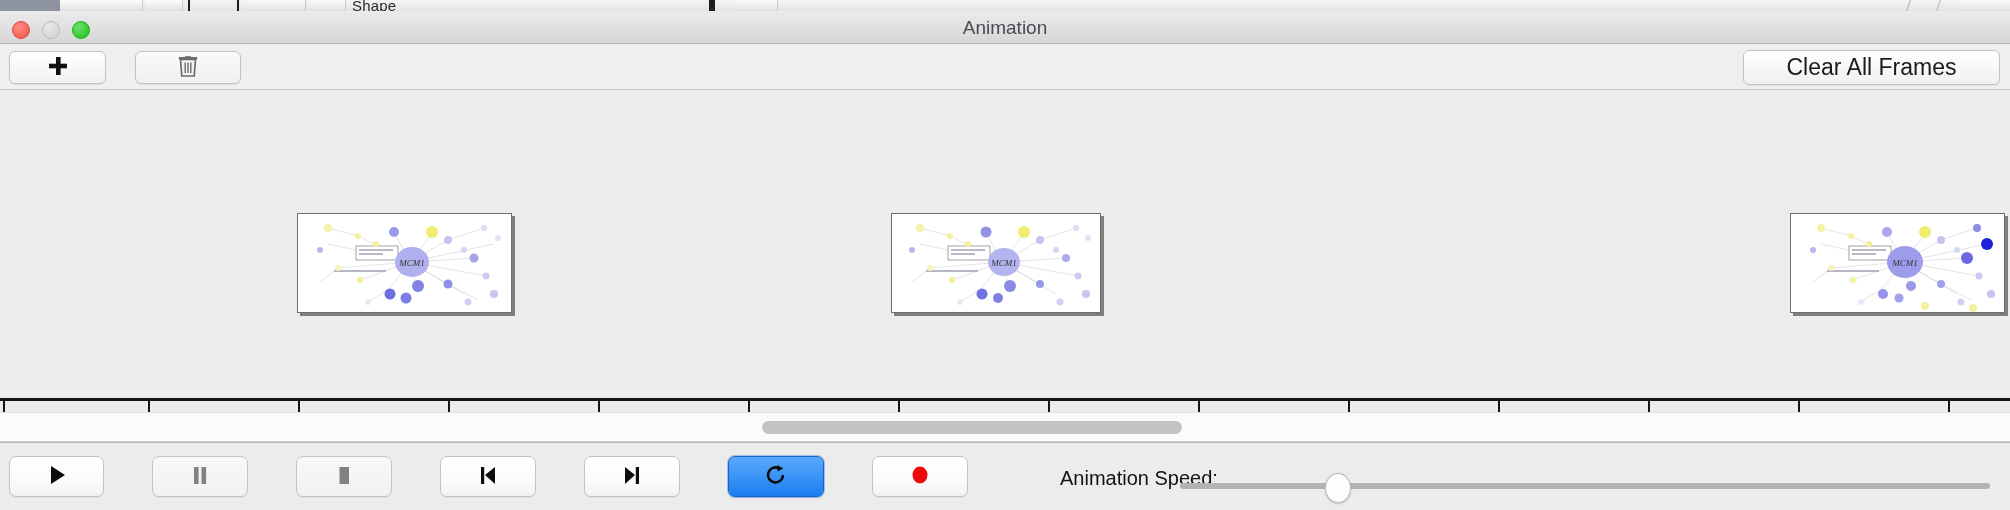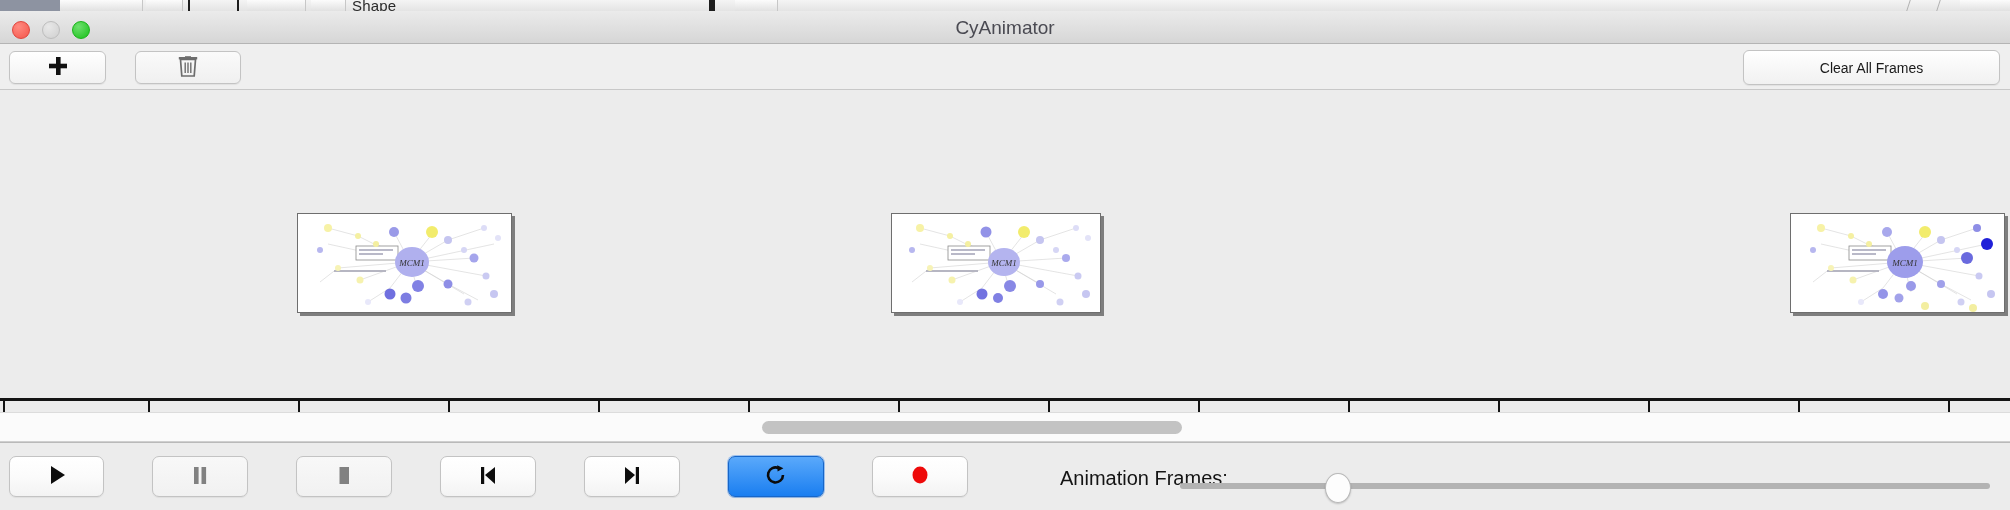--- a/index.html
+++ b/index.html
@@ -67,21 +67,21 @@
     border-radius: 6px;
     box-shadow: 0 1px 1px rgba(0,0,0,.06);
     box-sizing: border-box;
     display: flex; align-items: center; justify-content: center;
     cursor: default;
   }
   .btn-add   { left: 9px;  top: 7px; width: 97px; height: 33px; }
   .btn-del   { left: 135px; top: 7px; width: 106px; height: 33px;
                background: linear-gradient(to bottom,#fafafa,#f0f0f0); }
   .btn-clear { left: 1743px; top: 6px; width: 257px; height: 35px; }
-  .btn-clear-label { font-size: 14px; color: #1a1a1a; }
+  .btn-clear-label { font-size: 23px; color: #1a1a1a; }
   .plus-glyph { font-size: 26px; font-weight: 700; color: #111; line-height: 1; }
 
   
   .timeline {
     position: absolute; left: 0; top: 90px; width: 2010px; height: 322px;
     background: #ececec;
     overflow: hidden;
     font-style: italic;
   }
   .frame {
@@ -165,21 +165,21 @@
     <div class="bg-chip" style="left:735px;width:42px;"></div>
     <div class="bg-slash" style="left:1908px;"></div>
     <div class="bg-slash" style="left:1938px;"></div>
     <div class="bg-chip" style="left:1960px;width:50px;border-right:none;"></div>
   </div>
 
   <div class="titlebar">
     <div class="traffic tl-close"></div>
     <div class="traffic tl-min"></div>
     <div class="traffic tl-max"></div>
-    <div class="window-title">CyAnimator</div>
+    <div class="window-title">Animation</div>
   </div>
 
   <div class="toolbar">
 
     <div class="btn btn-add">
       <span class="plus-glyph">
         <svg width="22" height="22" viewBox="0 0 22 22" aria-hidden="true">
           <rect x="9" y="2" width="4.6" height="18" fill="#111"></rect>
           <rect x="2" y="8.7" width="18" height="4.6" fill="#111"></rect>
         </svg>
@@ -419,18 +419,18 @@
     </div>
 
     <div class="cbtn" style="left:872px;width:96px;">
       <span>
         <svg width="22" height="22" viewBox="0 0 22 22" aria-hidden="true">
           <ellipse cx="11" cy="11" rx="7.5" ry="8.5" fill="#ee0a0a"></ellipse>
         </svg>
       </span>
     </div>
 
-    <div class="speed-label">Animation Frames:</div>
+    <div class="speed-label">Animation Speed:</div>
     <div class="slider-track"></div>
     <div class="slider-thumb"></div>
   </div>
 
 </div>
 
 </body></html>

